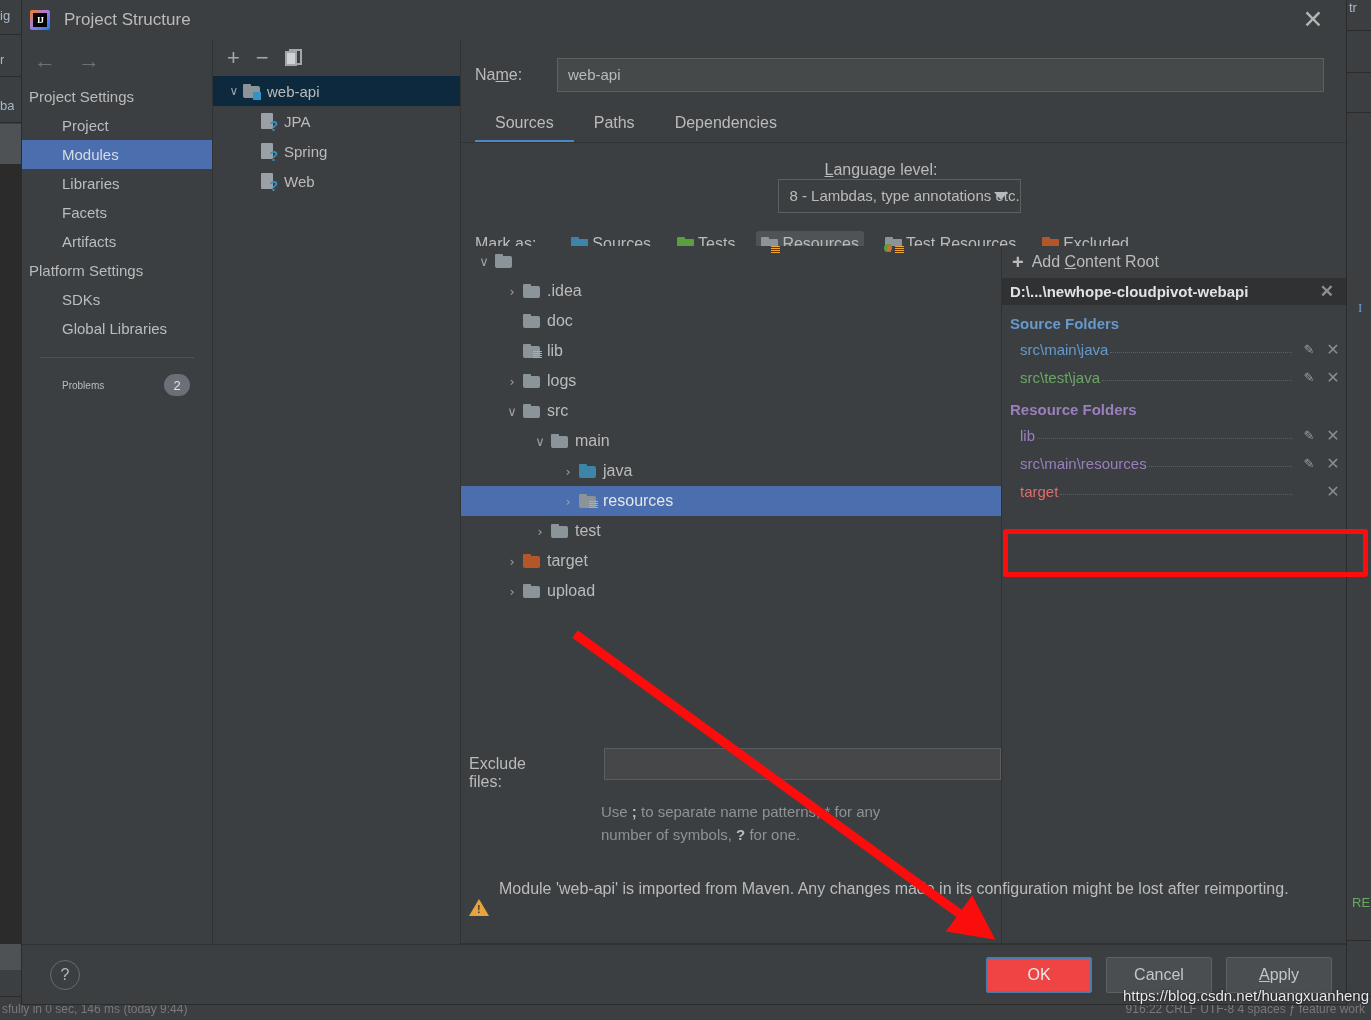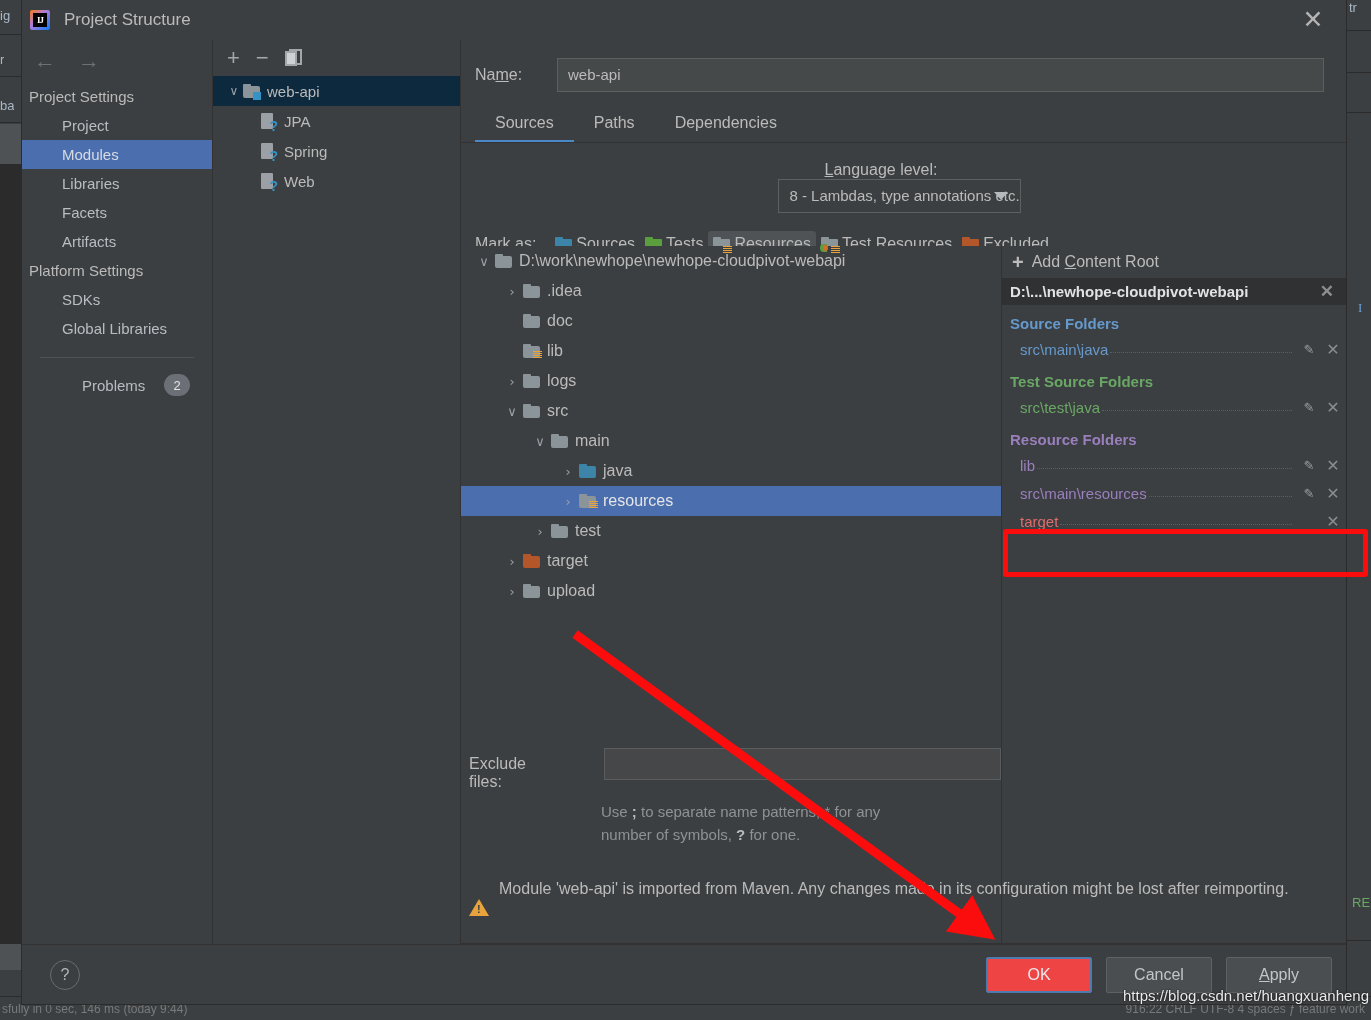--- a/index.html
+++ b/index.html
@@ -89,21 +89,21 @@
   }
   .nav-item {
     color: #b9bdc1; font-size: 15px; padding: 6px 0 6px 40px;
     cursor: pointer;
   }
   .nav-item.selected { background: #4b6eaf; color: #d7dce2; }
   .nav-sep { height: 1px; background: #4e5254; margin: 14px 18px 10px 18px; }
   .nav-problems {
     display: flex; align-items: center; padding: 6px 0 6px 40px; cursor: pointer;
   }
-  .nav-problems .lbl { color: #b9bdc1; font-size: 15px; flex: 1; margin-left: 20px; }
+  .nav-problems .lbl { color: #b9bdc1; font-size: 10px; flex: 1; }
   .badge {
     margin-right: 22px; min-width: 26px; height: 22px; border-radius: 11px;
     background: #6b7077; color: #e2e5e8; font-size: 13px;
     display: flex; align-items: center; justify-content: center; padding: 0 7px;
   }
 
   
   .modcol {
     width: 248px; background: #3c3f41; border-right: 1px solid #323232;
     position: relative;
@@ -198,21 +198,21 @@
     flex: 1; height: 34px; background: #3c3f41; border: 1px solid #5e6060;
     color: #bbbbbb; font-size: 15px; line-height: 32px; padding-left: 10px;
     position: relative; cursor: pointer;
   }
   .combo .arrow {
     position: absolute; right: 12px; top: 12px;
     width: 0; height: 0; border-left: 7px solid transparent;
     border-right: 7px solid transparent; border-top: 8px solid #b7babc;
   }
 
-  .mark-row { display: flex; align-items: center; padding: 18px 0 0 14px; gap: 0; }
+  .mark-row { display: flex; align-items: center; padding: 18px 0 0 14px; gap: 16px; }
   .mark-lbl { color: #bbbbbb; font-size: 16px; margin-right: 14px; }
   .mark-btn {
     display: flex; align-items: center; gap: 4px; padding: 4px 5px;
     color: #bbbbbb; font-size: 16px; cursor: pointer; border-radius: 3px;
   }
   .mark-btn.active { background: #4f5355; }
   .mark-btn u { text-decoration: underline; }
   .mk-ico { width: 17px; height: 15px; position: relative; flex: none; }
   .mk-ico::before {
     content: ""; position: absolute; left: 0; top: 2px; width: 17px; height: 12px; border-radius: 1px;
@@ -531,21 +531,20 @@
           </div>
         </div>
 
         <div class="content-split">
 
           <div class="tree-pane">
 
             <div class="tree-row" style="padding-left:12px;">
               <span class="chev2">∨</span>
               <span class="folder-ico"></span>
-              <span>D:\work\newhope\newhope-cloudpivot-webapi</span>
             </div>
 
             <div class="tree-row" style="padding-left:40px;">
               <span class="chev2">›</span>
               <span class="folder-ico"></span>
               <span>.idea</span>
             </div>
 
             <div class="tree-row" style="padding-left:40px;">
               <span class="chev2"></span>
@@ -635,21 +634,20 @@
             </div>
 
             <div class="grp-title src">Source Folders</div>
             <div class="root-item src">
               <span class="nm">src\main\java</span>
               <span class="dots"></span>
               <span class="pencil">✎</span>
               <span class="x2">✕</span>
             </div>
 
-            <div class="grp-title tst">Test Source Folders</div>
             <div class="root-item tst">
               <span class="nm">src\test\java</span>
               <span class="dots"></span>
               <span class="pencil">✎</span>
               <span class="x2">✕</span>
             </div>
 
             <div class="grp-title res">Resource Folders</div>
             <div class="root-item res">
               <span class="nm">lib</span>

